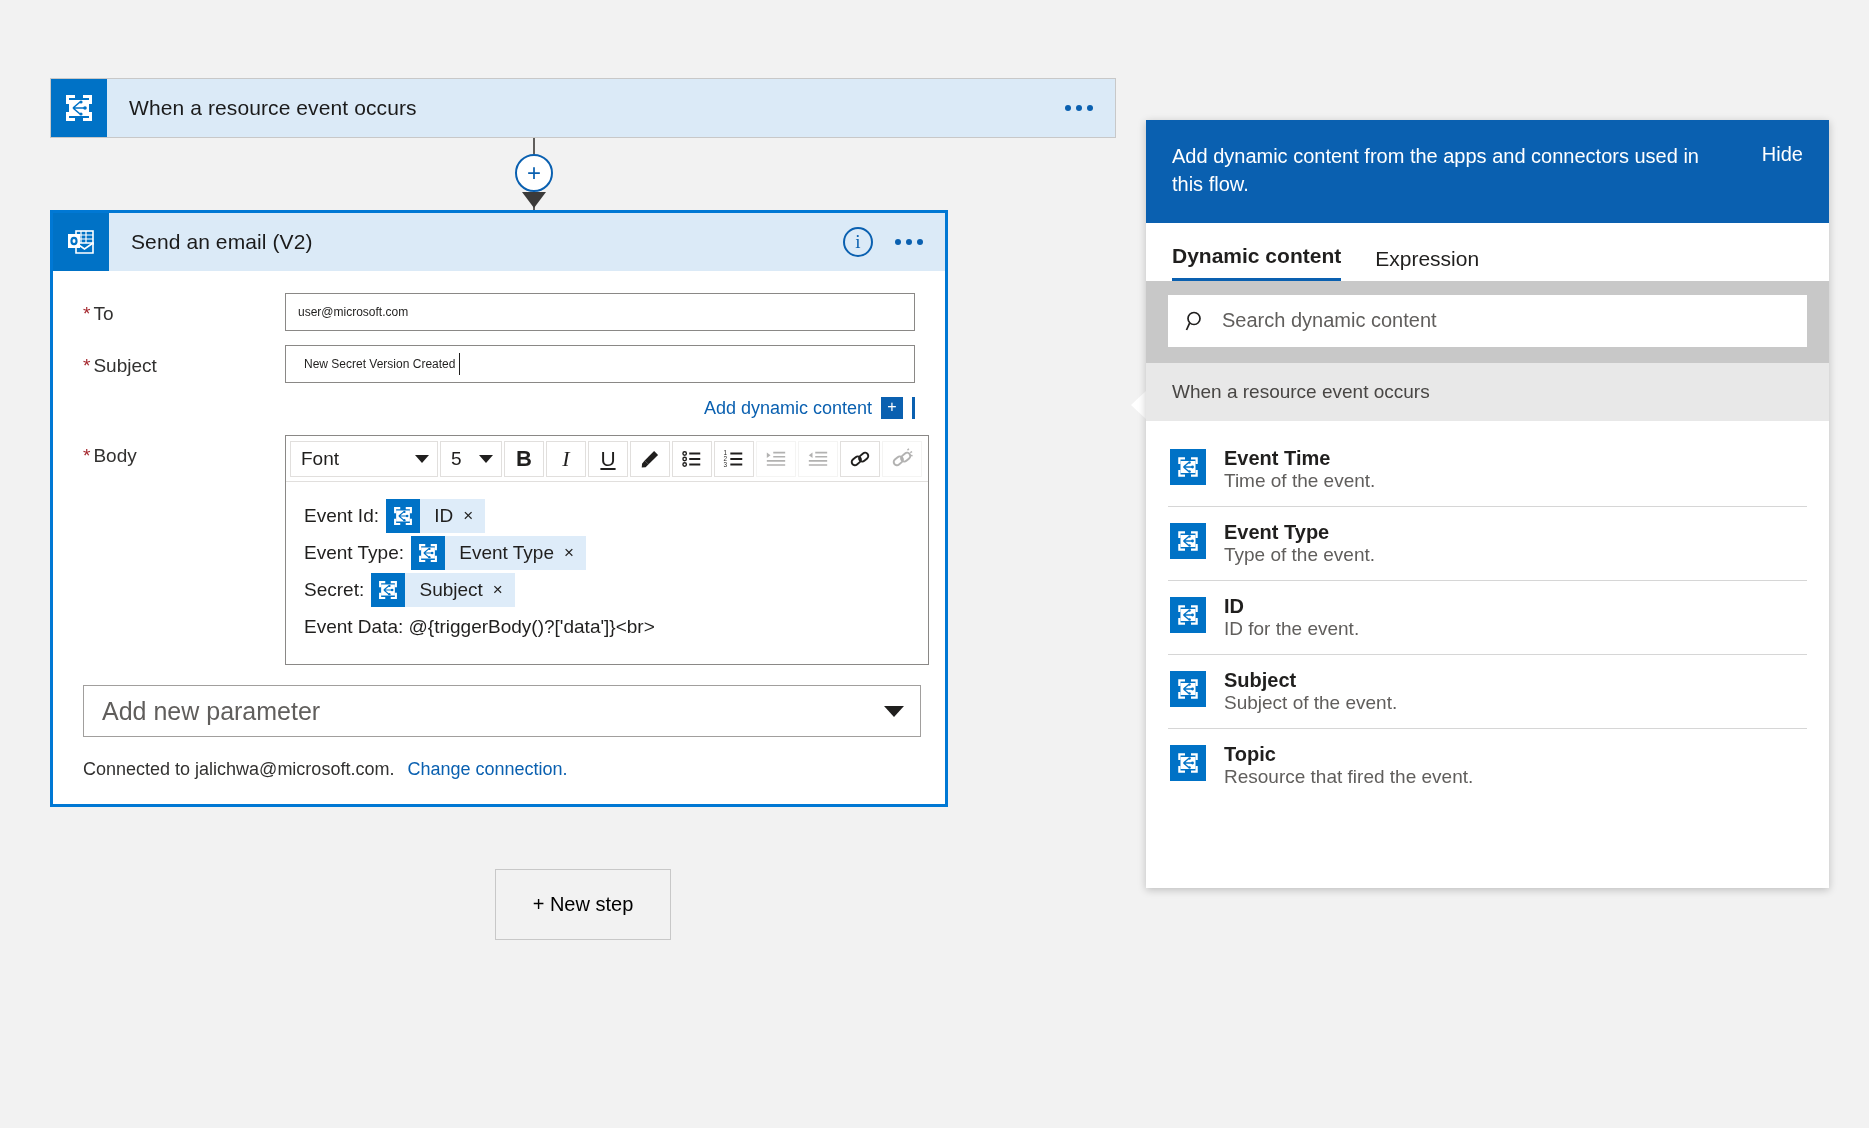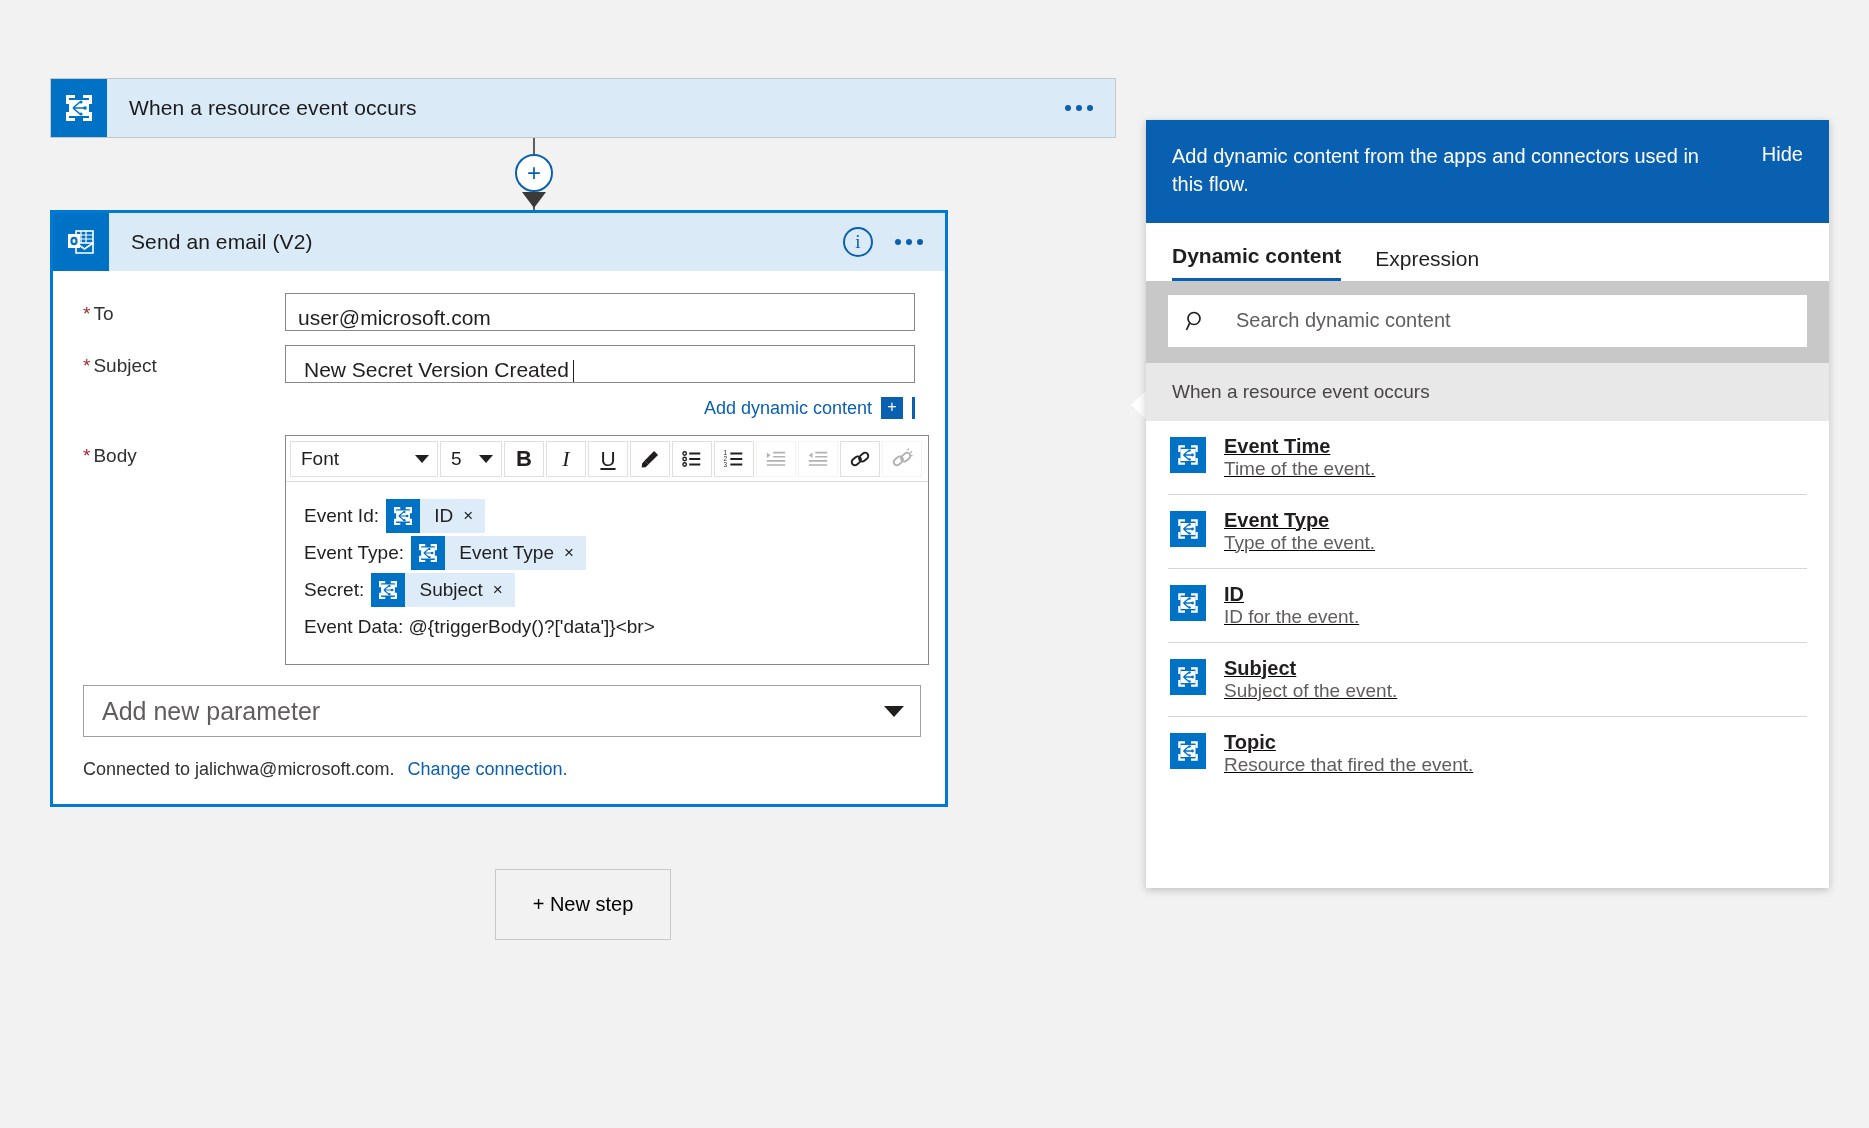--- a/index.html
+++ b/index.html
@@ -75,22 +75,22 @@
 
   .field-row { display: flex; align-items: flex-start; margin-bottom: 14px; }
   .field-label {
     width: 202px; flex: 0 0 202px; padding-top: 10px;
     font-size: 19px; color: #323130;
   }
   .req { color: #a4262c; margin-right: 3px; }
   .field-input {
     flex: 1 1 auto; height: 38px;
     border: 1px solid #8a8886; background: #fff;
-    display: flex; align-items: flex-end; padding: 0 12px;
-    font-size: 21px; color: #201f1e;
+    display: flex; align-items: center; padding: 0 12px;
+    font-size: 12px; color: #201f1e;
   }
   .field-input.subject-ind { padding-left: 18px; }
   .caret {
     display: inline-block; width: 1px; height: 22px; background: #201f1e; margin-left: 4px;
   }
 
   .dyn-link-row {
     display: flex; justify-content: flex-end; align-items: center;
     gap: 9px; margin: 2px 0 16px 0;
   }
@@ -184,28 +184,28 @@
   .flyout-hide { font-size: 20px; cursor: pointer; white-space: nowrap; padding-top: 1px; }
   .flyout-tabs {
     display: flex; align-items: flex-end; gap: 34px; padding: 14px 26px 0 26px;
     height: 58px; border-bottom: none;
   }
   .tab { font-size: 21px; color: #201f1e; padding-bottom: 10px; cursor: pointer; }
   .tab.active { font-weight: bold; border-bottom: 3px solid #0a60b0; }
   .search-wrap { background: #c8c8c8; padding: 14px 22px 16px 22px; }
   .search-box {
     height: 52px; background: #fff; display: flex; align-items: center;
-    padding: 0 16px; gap: 28px; cursor: text; text-align: right;
+    padding: 0 16px; gap: 14px; cursor: text; text-align: right;
   }
   .search-ph { font-size: 20px; color: #605e5c; }
   .group-head {
     background: #e8e8e8; padding: 18px 26px 18px 26px;
     font-size: 19px; color: #484644;
   }
-  .dc-list { padding: 0 22px; text-decoration: underline; }
+  .dc-list { padding: 12px 22px; }
   .dc-item {
     display: flex; align-items: flex-start; gap: 18px;
     padding: 14px 0 14px 2px; border-bottom: 1px solid #d6d6d6; cursor: pointer;
   }
   .dc-item:last-child { border-bottom: none; }
   .dc-ico {
     width: 36px; height: 36px; flex: 0 0 36px; background: #0072c6;
     display: flex; align-items: center; justify-content: center; margin-top: 2px;
   }
   .dc-name { font-size: 20px; font-weight: bold; color: #201f1e; }

